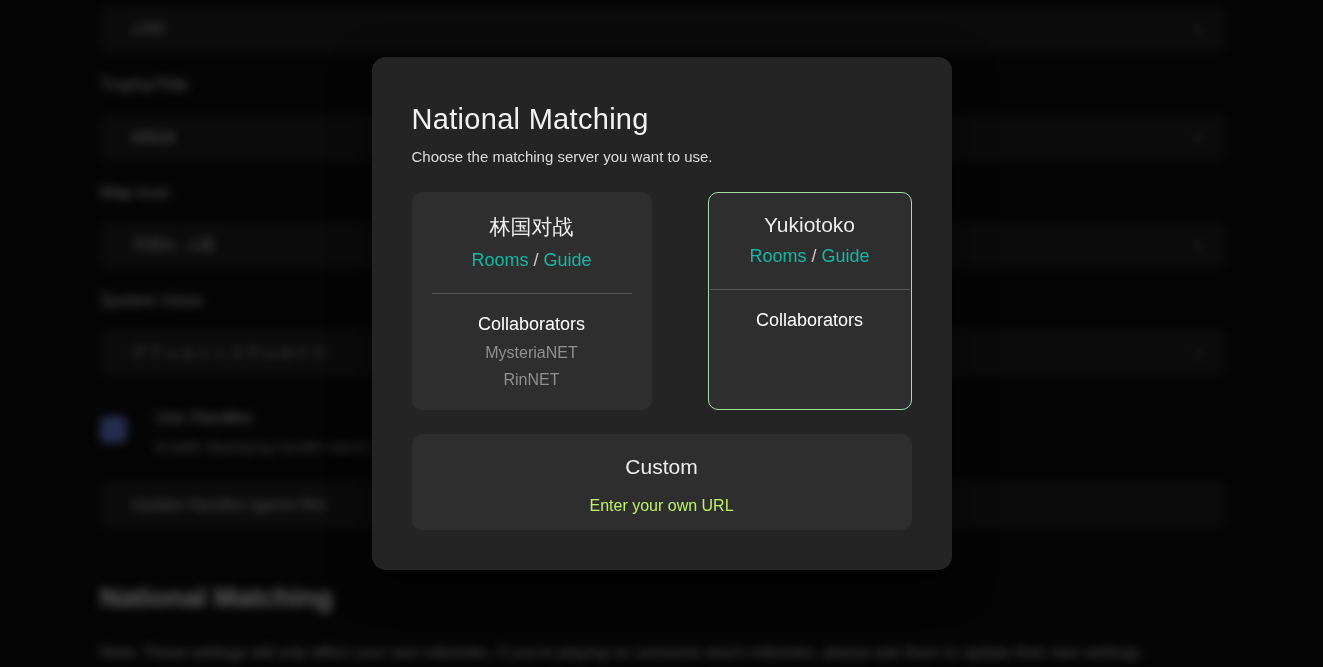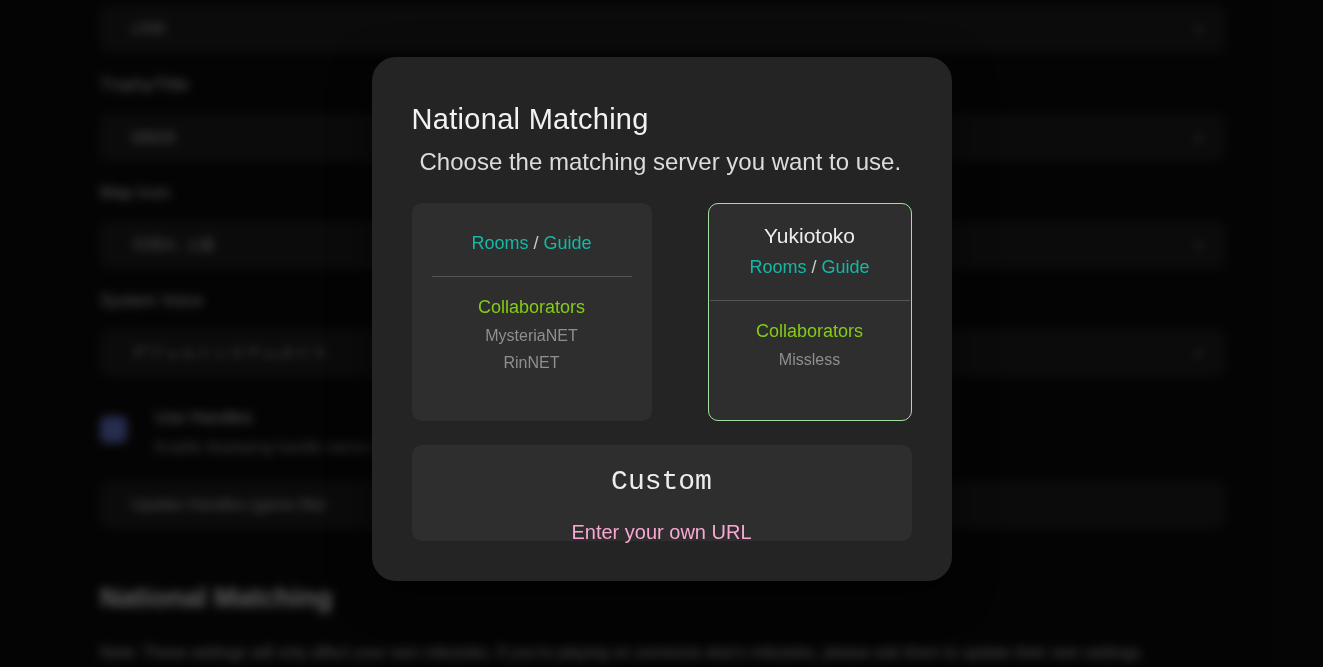--- a/index.html
+++ b/index.html
@@ -56,30 +56,30 @@
   
   .overlay {
     position: absolute; inset: 0;
     background: rgba(0,0,0,0.52);
     display: flex; justify-content: center; align-items: flex-start;
   }
   .modal {
     margin-top: 57px;
     width: 580px;
     background: #242424;
-    border-radius: 24px;
+    border-radius: 14px;
     padding: 46px 40px 40px 40px;
     box-shadow: 0 12px 40px rgba(0,0,0,0.55);
   }
   .modal-title {
     color: #f2f2f2; font-size: 29px; font-weight: 500;
     letter-spacing: 0.3px;
   }
   .modal-subtitle {
-    color: #dcdcdc; font-size: 24px; margin-top: 12px; margin-left: 8px;
+    color: #dcdcdc; font-size: 15px; margin-top: 12px;
   }
   .server-grid {
     margin-top: 27px;
     display: grid; grid-template-columns: 1fr 1fr; gap: 20px;
   }
   .server-card {
     height: 218px;
     background: #2e2e2e;
     border: 1.5px solid transparent;
     border-radius: 10px;
@@ -95,34 +95,34 @@
   .server-links {
     margin-top: 9px; font-size: 18px; color: #cccccc;
   }
   .server-links a {
     color: #14b8a6; text-decoration: none;
   }
   .card-sep {
     width: 200px; height: 1px; background: #565656;
     border: none; margin: 22px auto 0 auto;
   }
-  .collab-title { margin-top: 20px; color: #84cc16; font-size: 18px; }
+  .collab-title { margin-top: 20px; color: #ffffff; font-size: 18px; }
   .collab-name { margin-top: 9px; color: #8f8f8f; font-size: 16px; }
 
   .custom-card {
     margin-top: 24px;
     height: 96px;
     background: #2e2e2e;
     border-radius: 10px;
     text-align: center;
     padding-top: 21px;
     cursor: pointer;
   }
-  .custom-title { color: #ededed; font-size: 28px; font-family: Liberation Mono, monospace; }
-  .custom-sub { margin-top: 24px; color: #f9a8d4; font-size: 20px; }
+  .custom-title { color: #ededed; font-size: 21px; }
+  .custom-sub { margin-top: 18px; color: #bef264; font-size: 16px; }
 </style>
 </head>
 <body>
 
 <div class="page">
 
   <div class="bg-content">
 
     <div class="bg-field" style="top:6px;">
       <span>LINK</span>
@@ -164,41 +164,41 @@
   </div>
 
   <div class="overlay">
     <div class="modal">
       <div class="modal-title">National Matching</div>
       <div class="modal-subtitle">Choose the matching server you want to use.</div>
 
       <div class="server-grid">
 
         <div class="server-card">
+          <div class="server-name">林国对战</div>
           <div class="server-links">
             <a href="#">Rooms</a>
             <span>/</span>
             <a href="#">Guide</a>
           </div>
           <hr class="card-sep">
           <div class="collab-title">Collaborators</div>
           <div class="collab-name">MysteriaNET</div>
           <div class="collab-name">RinNET</div>
         </div>
 
         <div class="server-card selected">
           <div class="server-name">Yukiotoko</div>
           <div class="server-links">
             <a href="#">Rooms</a>
             <span>/</span>
             <a href="#">Guide</a>
           </div>
           <hr class="card-sep">
           <div class="collab-title">Collaborators</div>
-          <div class="collab-name">Missless</div>
         </div>
       </div>
 
       <div class="custom-card">
         <div class="custom-title">Custom</div>
         <div class="custom-sub">Enter your own URL</div>
       </div>
     </div>
   </div>
 

